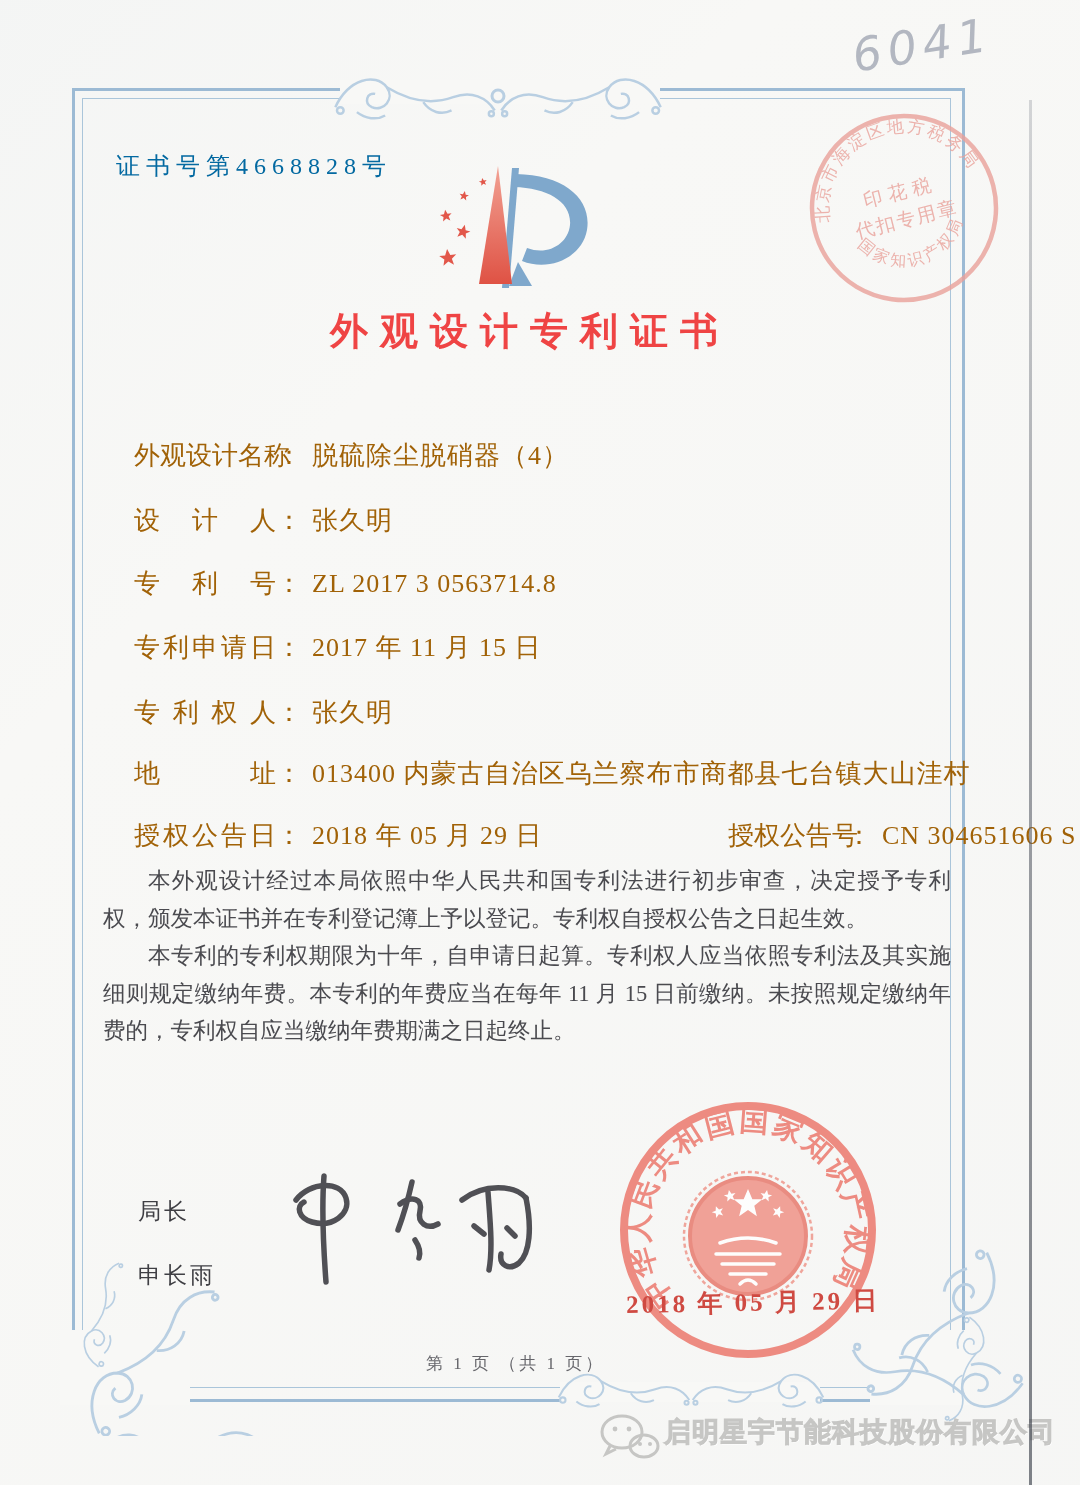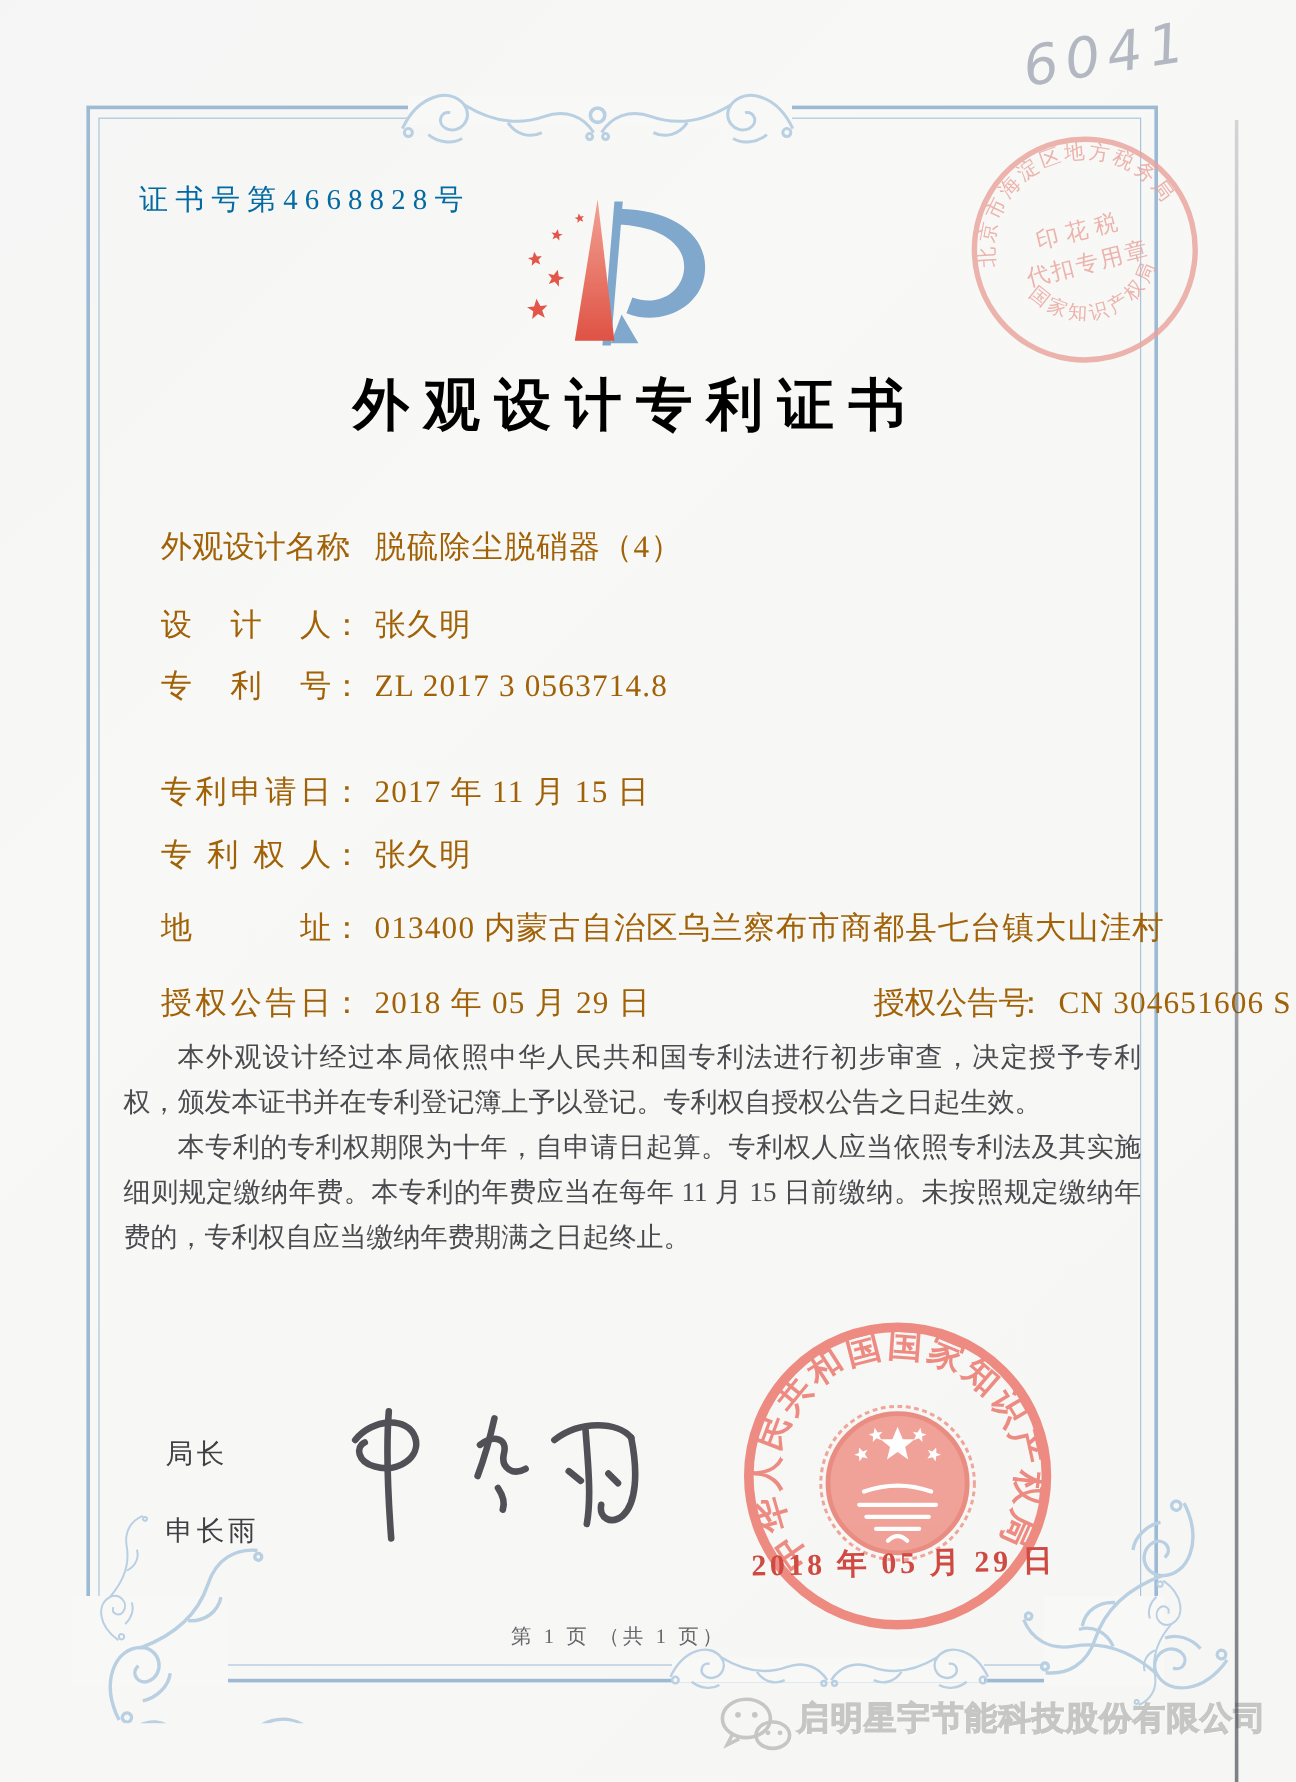--- a/index.html
+++ b/index.html
@@ -13,22 +13,22 @@
   
   .paper-tint{left:0;top:0;width:1080px;height:1485px;
     background:linear-gradient(135deg,rgba(210,220,230,.10),rgba(255,255,255,0) 30%,rgba(230,232,235,.12) 95%);}
   
   .border-outer{left:72px;top:88px;width:887px;height:1308px;border:3px solid #9cbad4;}
   .border-inner{left:82px;top:98px;width:867px;height:1288px;border:1px solid #aac5da;}
   .white-patch{background:#f8f8f6;}
   .orn{color:#b9cfe2;}
   
   .cert-no{left:116px;top:150px;font-size:24px;letter-spacing:6px;color:#0369a1;}
-  .title{left:0;top:306px;width:1060px;text-align:center;font-size:47px;font-weight:bold;
-    letter-spacing:12px;color:#000000;}
+  .title{left:0;top:306px;width:1060px;text-align:center;font-size:38px;font-weight:bold;
+    letter-spacing:12px;color:#ef4444;}
   .field{left:134px;font-size:26px;color:#a16207;white-space:nowrap;}
   .flabel{display:inline-block;width:142px;text-align:justify;text-align-last:justify;vertical-align:bottom;}
   .colon{margin-right:10px;}
   .fvalue{letter-spacing:1px;}
   .grant-right{left:594px;top:0;position:absolute;white-space:nowrap;}
   .grant-right .flabel{width:118px;}
   .paras{left:103px;top:862px;width:848px;font-size:22.5px;line-height:37.5px;
     text-align:justify;color:#4a4a4f;}
   .paras p{margin:0;text-indent:2em;}
   .director{left:138px;font-size:23px;color:#3f3f44;letter-spacing:3px;}
@@ -125,24 +125,24 @@
 </div>
 
 <div class="abs title">外观设计专利证书</div>
 
 <div class="abs field" style="top:438px;">
   <span class="flabel">外观设计名称</span><span class="colon">：</span><span class="fvalue">脱硫除尘脱硝器（4）</span>
 </div>
 <div class="abs field" style="top:503px;">
   <span class="flabel">设计人</span><span class="colon">：</span><span class="fvalue">张久明</span>
 </div>
-<div class="abs field" style="top:554px;">
+<div class="abs field" style="top:566px;">
   <span class="flabel">专利号</span><span class="colon">：</span><span class="fvalue">ZL 2017 3 0563714.8</span>
 </div>
-<div class="abs field" style="top:630px;margin-top:12px;">
+<div class="abs field" style="top:630px;">
   <span class="flabel">专利申请日</span><span class="colon">：</span><span class="fvalue">2017 年 11 月 15 日</span>
 </div>
 <div class="abs field" style="top:695px;">
   <span class="flabel">专利权人</span><span class="colon">：</span><span class="fvalue">张久明</span>
 </div>
 <div class="abs field" style="top:756px;">
   <span class="flabel">地址</span><span class="colon">：</span><span class="fvalue">013400 内蒙古自治区乌兰察布市商都县七台镇大山洼村</span>
 </div>
 
 <div class="abs field" style="top:818px;width:860px;">

